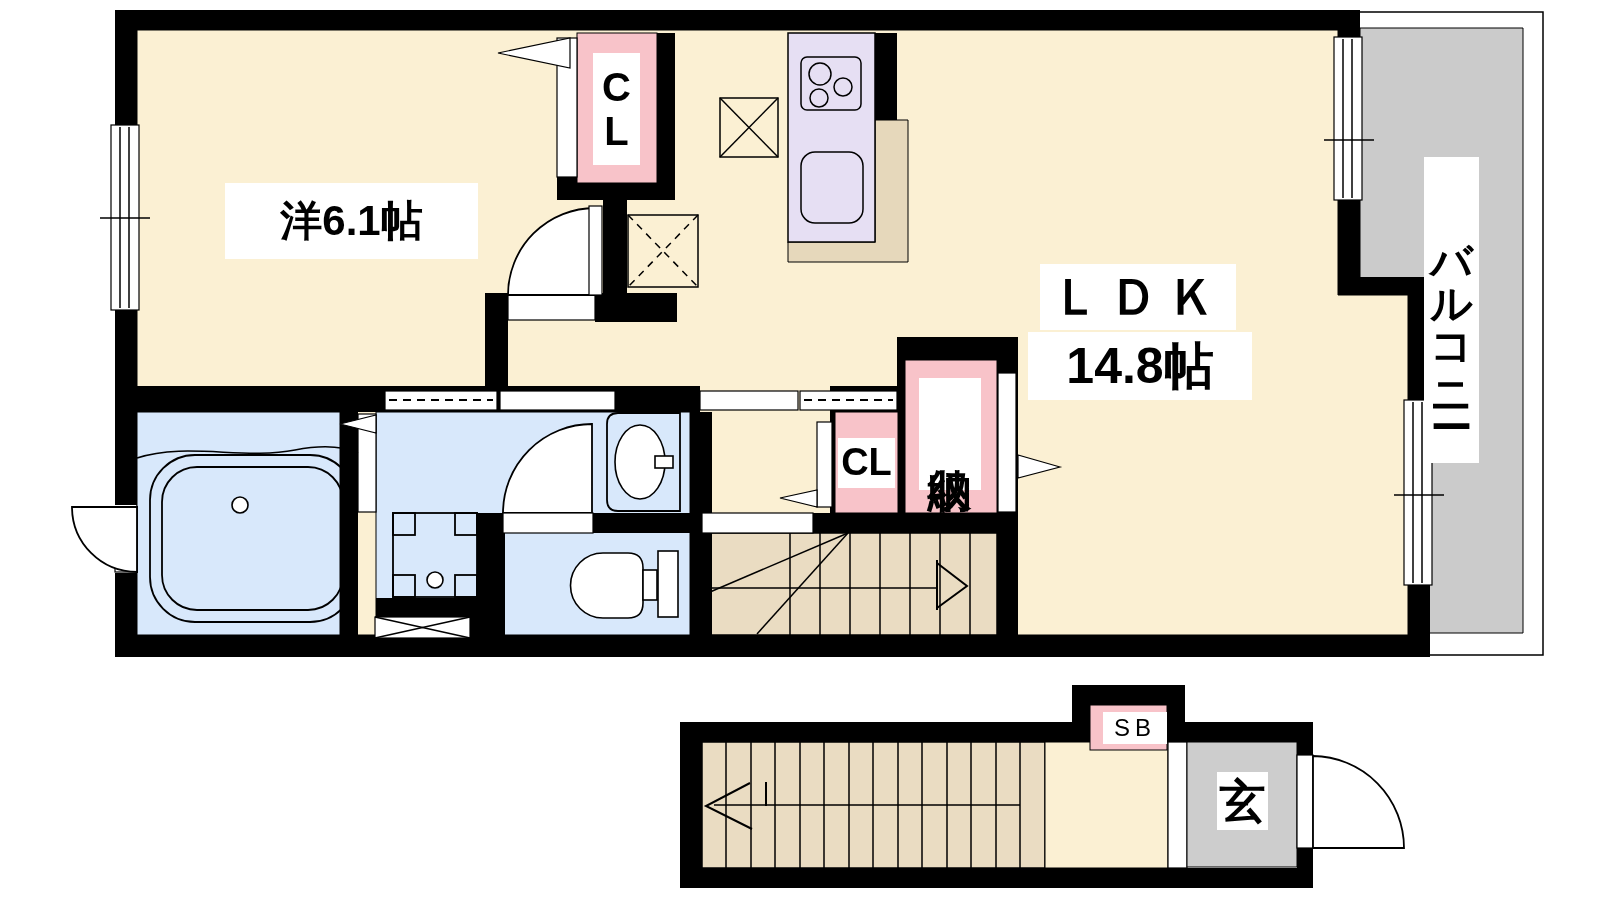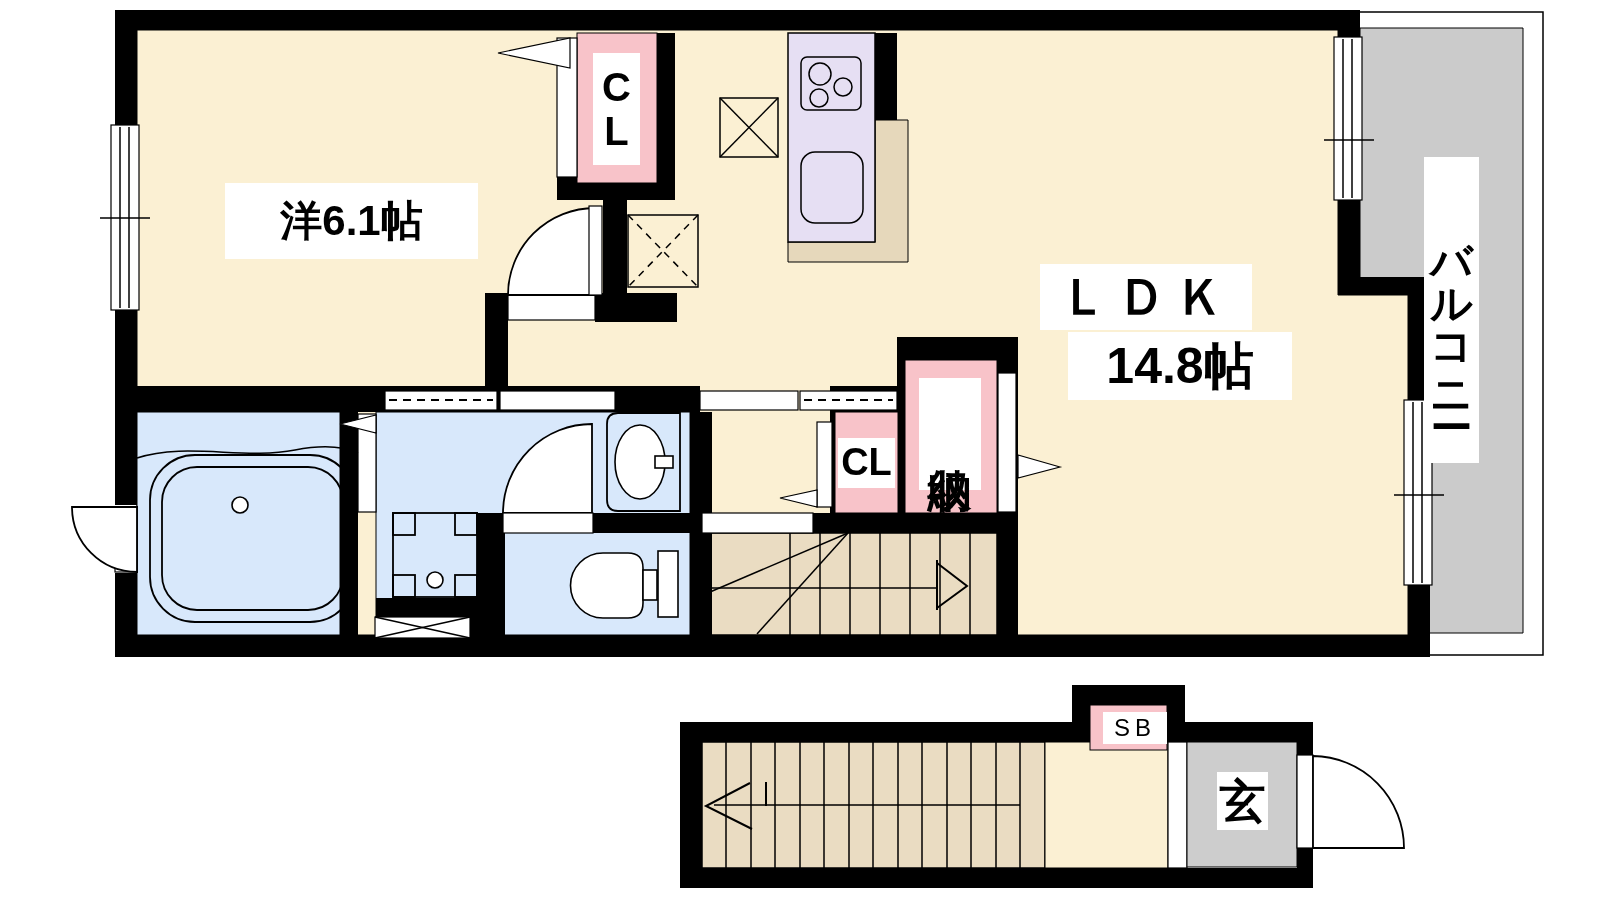--- a/index.html
+++ b/index.html
@@ -248,22 +248,22 @@
 
     <g>
       <rect class="whitebox" x="1297" y="755" width="16" height="93"></rect>
       <path class="pie" d="M1313,756 A92,92 0 0 1 1404,848 L1313,848 Z"></path>
     </g>
   </g>
 </svg>
 
 <div class="lbl" style="left:225px;top:167px;width:253px;height:76px;font-size:42px;margin-top:16px;">洋6.1帖</div>
 
-<div class="lbl" style="left:1040px;top:264px;width:212px;height:66px;font-size:50px;letter-spacing:8px;">ＬＤＫ</div>
-<div class="lbl" style="left:1068px;top:332px;width:224px;height:68px;font-size:50px;">14.8帖</div>
+<div class="lbl" style="left:1040px;top:264px;width:196px;height:66px;font-size:50px;letter-spacing:8px;">ＬＤＫ</div>
+<div class="lbl" style="left:1028px;top:332px;width:224px;height:68px;font-size:50px;">14.8帖</div>
 
 <div class="lbl vert" style="left:593px;top:53px;width:47px;height:112px;font-size:40px;">CL</div>
 
 <div class="lbl" style="left:838px;top:438px;width:57px;height:50px;font-size:38px;">CL</div>
 
 <div class="lbl vert" style="left:919px;top:378px;width:62px;height:112px;font-size:44px;">収納</div>
 
 <div class="lbl vert" style="left:1424px;top:157px;width:55px;height:306px;font-size:42px;">バルコニー</div>
 
 <div class="lbl" style="left:1103px;top:712px;width:64px;height:32px;font-size:24px;letter-spacing:5px;font-weight:500;">SB</div>

